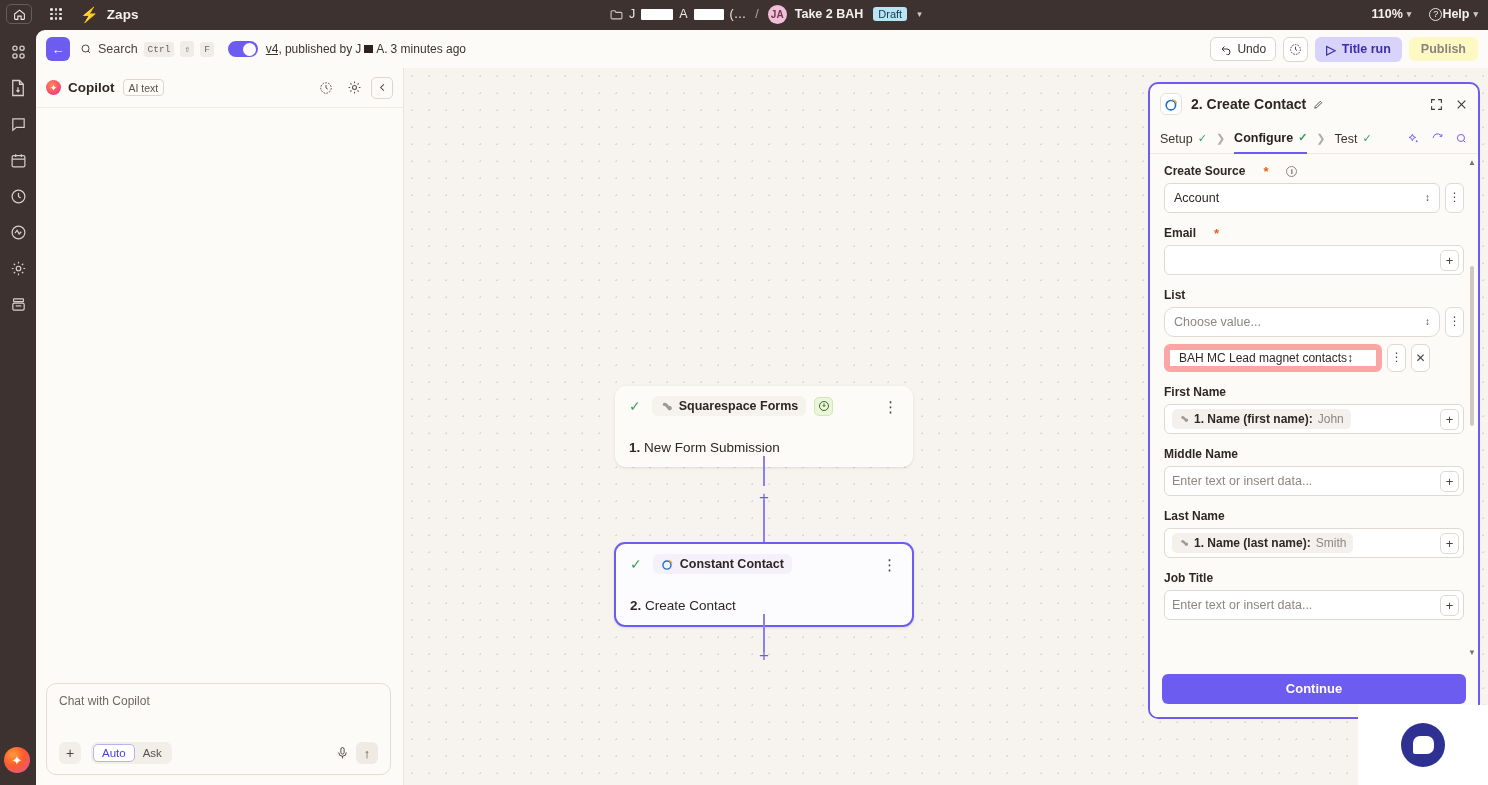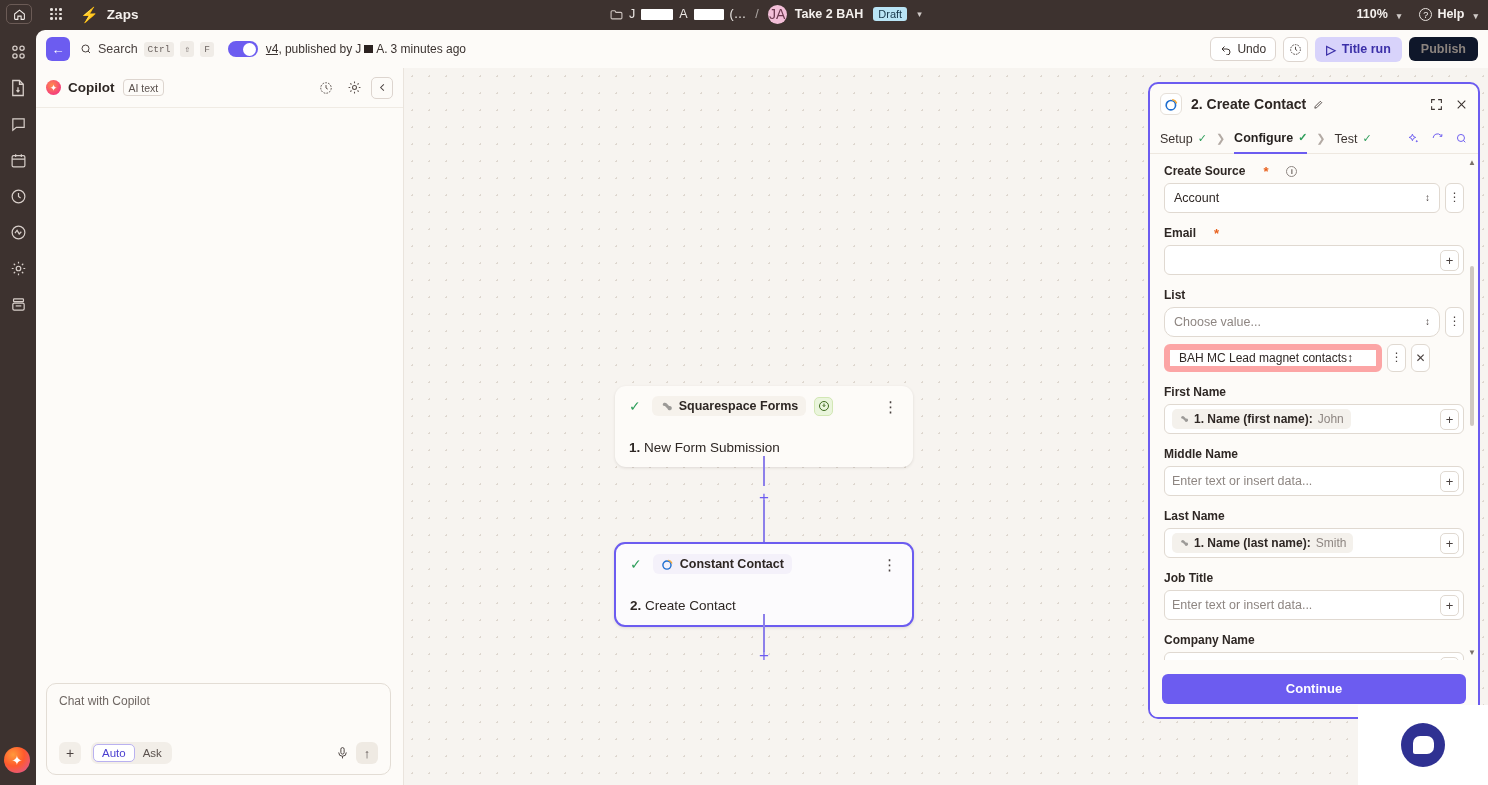--- a/index.html
+++ b/index.html
@@ -32,33 +32,33 @@
   .tb-center {
     position: absolute; left: 610px; top: 0; height: 28px;
     display: flex; align-items: center; gap: 6px; font-size: 12.5px;
   }
   .tb-center .folder { font-size: 12px; opacity: .9; }
   .redact { display: inline-block; background: #fff; height: 11px; vertical-align: middle; border-radius: 1px; }
   .bc-txt { opacity: .95; }
   .bc-sep { opacity: .6; margin: 0 3px; }
   .avatar {
     width: 19px; height: 19px; border-radius: 50%;
-    background: #f3bfd8; color: #6d3a50; font-size: 14px; font-weight: normal;
+    background: #f3bfd8; color: #6d3a50; font-size: 10px; font-weight: bold;
     display: flex; align-items: center; justify-content: center; letter-spacing: .2px;
   }
   .tb-title { font-weight: bold; font-size: 12.5px; margin-left: 2px; }
   .draft-badge {
     background: #b9e4f5; color: #17374a; font-size: 11px;
     padding: 1px 5px; border-radius: 3px; margin-left: 4px;
   }
   .caret { font-size: 9px; opacity: .8; margin-left: 4px; }
 
   .tb-right { position: absolute; right: 10px; top: 0; height: 28px;
      display: flex; align-items: center; gap: 18px; font-size: 12.5px; }
-  .tb-right .item { display: flex; align-items: flex-end; gap: 5px; font-weight: bold; }
+  .tb-right .item { display: flex; align-items: center; font-weight: bold; }
   .qmark { width: 13px; height: 13px; border: 1.3px solid #e8e2de; border-radius: 50%;
     font-size: 9px; display: flex; align-items: center; justify-content: center; font-weight: normal;}
 
   
   .rail {
     position: absolute; left: 0; top: 28px; width: 36px; height: 757px;
     background: #3d322f; display: flex; flex-direction: column; align-items: center;
     padding-top: 14px; gap: 16px;
   }
   .rail-icon { width: 20px; height: 20px; color: #d8cfca; display:flex; align-items:center; justify-content:center; }
@@ -88,21 +88,21 @@
   .pub-info u { text-decoration: underline; }
   .redact-dark { display: inline-block; background: #2b2220; height: 8px; width: 9px; vertical-align: middle; }
 
   .sub-right { margin-left: auto; display: flex; align-items: center; gap: 7px; }
   .btn-undo { display: flex; align-items: center; gap: 5px; border: 1px solid #ddd5cf;
      background: #fff; border-radius: 6px; padding: 4px 9px; font-size: 12px; color: #3b3330; }
   .btn-icon-sq { width: 25px; height: 25px; border: 1px solid #ddd5cf; background: #fff;
      border-radius: 6px; display: flex; align-items: center; justify-content: center; color:#4a4240;}
   .btn-test { display: flex; align-items: center; gap: 6px; background: #d8d3fb; color: #3b2fa8;
      border-radius: 6px; padding: 5px 11px; font-size: 12.5px; font-weight: bold; }
-  .btn-publish { background: #0f172a; color: #8b837e; border-radius: 6px; padding: 5px 12px;
+  .btn-publish { background: #fef9c3; color: #8b837e; border-radius: 6px; padding: 5px 12px;
      font-size: 12.5px; font-weight: bold; }
 
   
   .copilot {
     position: absolute; left: 36px; top: 68px; width: 368px; height: 717px;
     background: #fdfbf8; border-right: 1px solid #eae4dd;
   }
   .copilot-head { height: 40px; display: flex; align-items: center; padding: 0 10px;
     border-bottom: 1px solid #f0ebe4; }
   .cp-logo { width: 15px; height: 15px; border-radius: 50%;
@@ -656,29 +656,20 @@
     <div class="fld">
       <div class="fld-label">
         <span>Job Title</span>
       </div>
       <div class="inputbox">
         <span class="ph-txt">Enter text or insert data...</span>
         <span class="addbtn">+</span>
       </div>
     </div>
 
-    <div class="fld">
-      <div class="fld-label">
-        <span>Company Name</span>
-      </div>
-      <div class="inputbox">
-
-        <span class="addbtn">+</span>
-      </div>
-    </div>
   </div>
 
   <div class="panel-scrollbar">
     <span class="sb-arrow" style="top:0">▲</span>
     <div class="sb-track">
       <div class="sb-thumb"></div>
     </div>
     <span class="sb-arrow" style="bottom:0">▼</span>
   </div>
 

